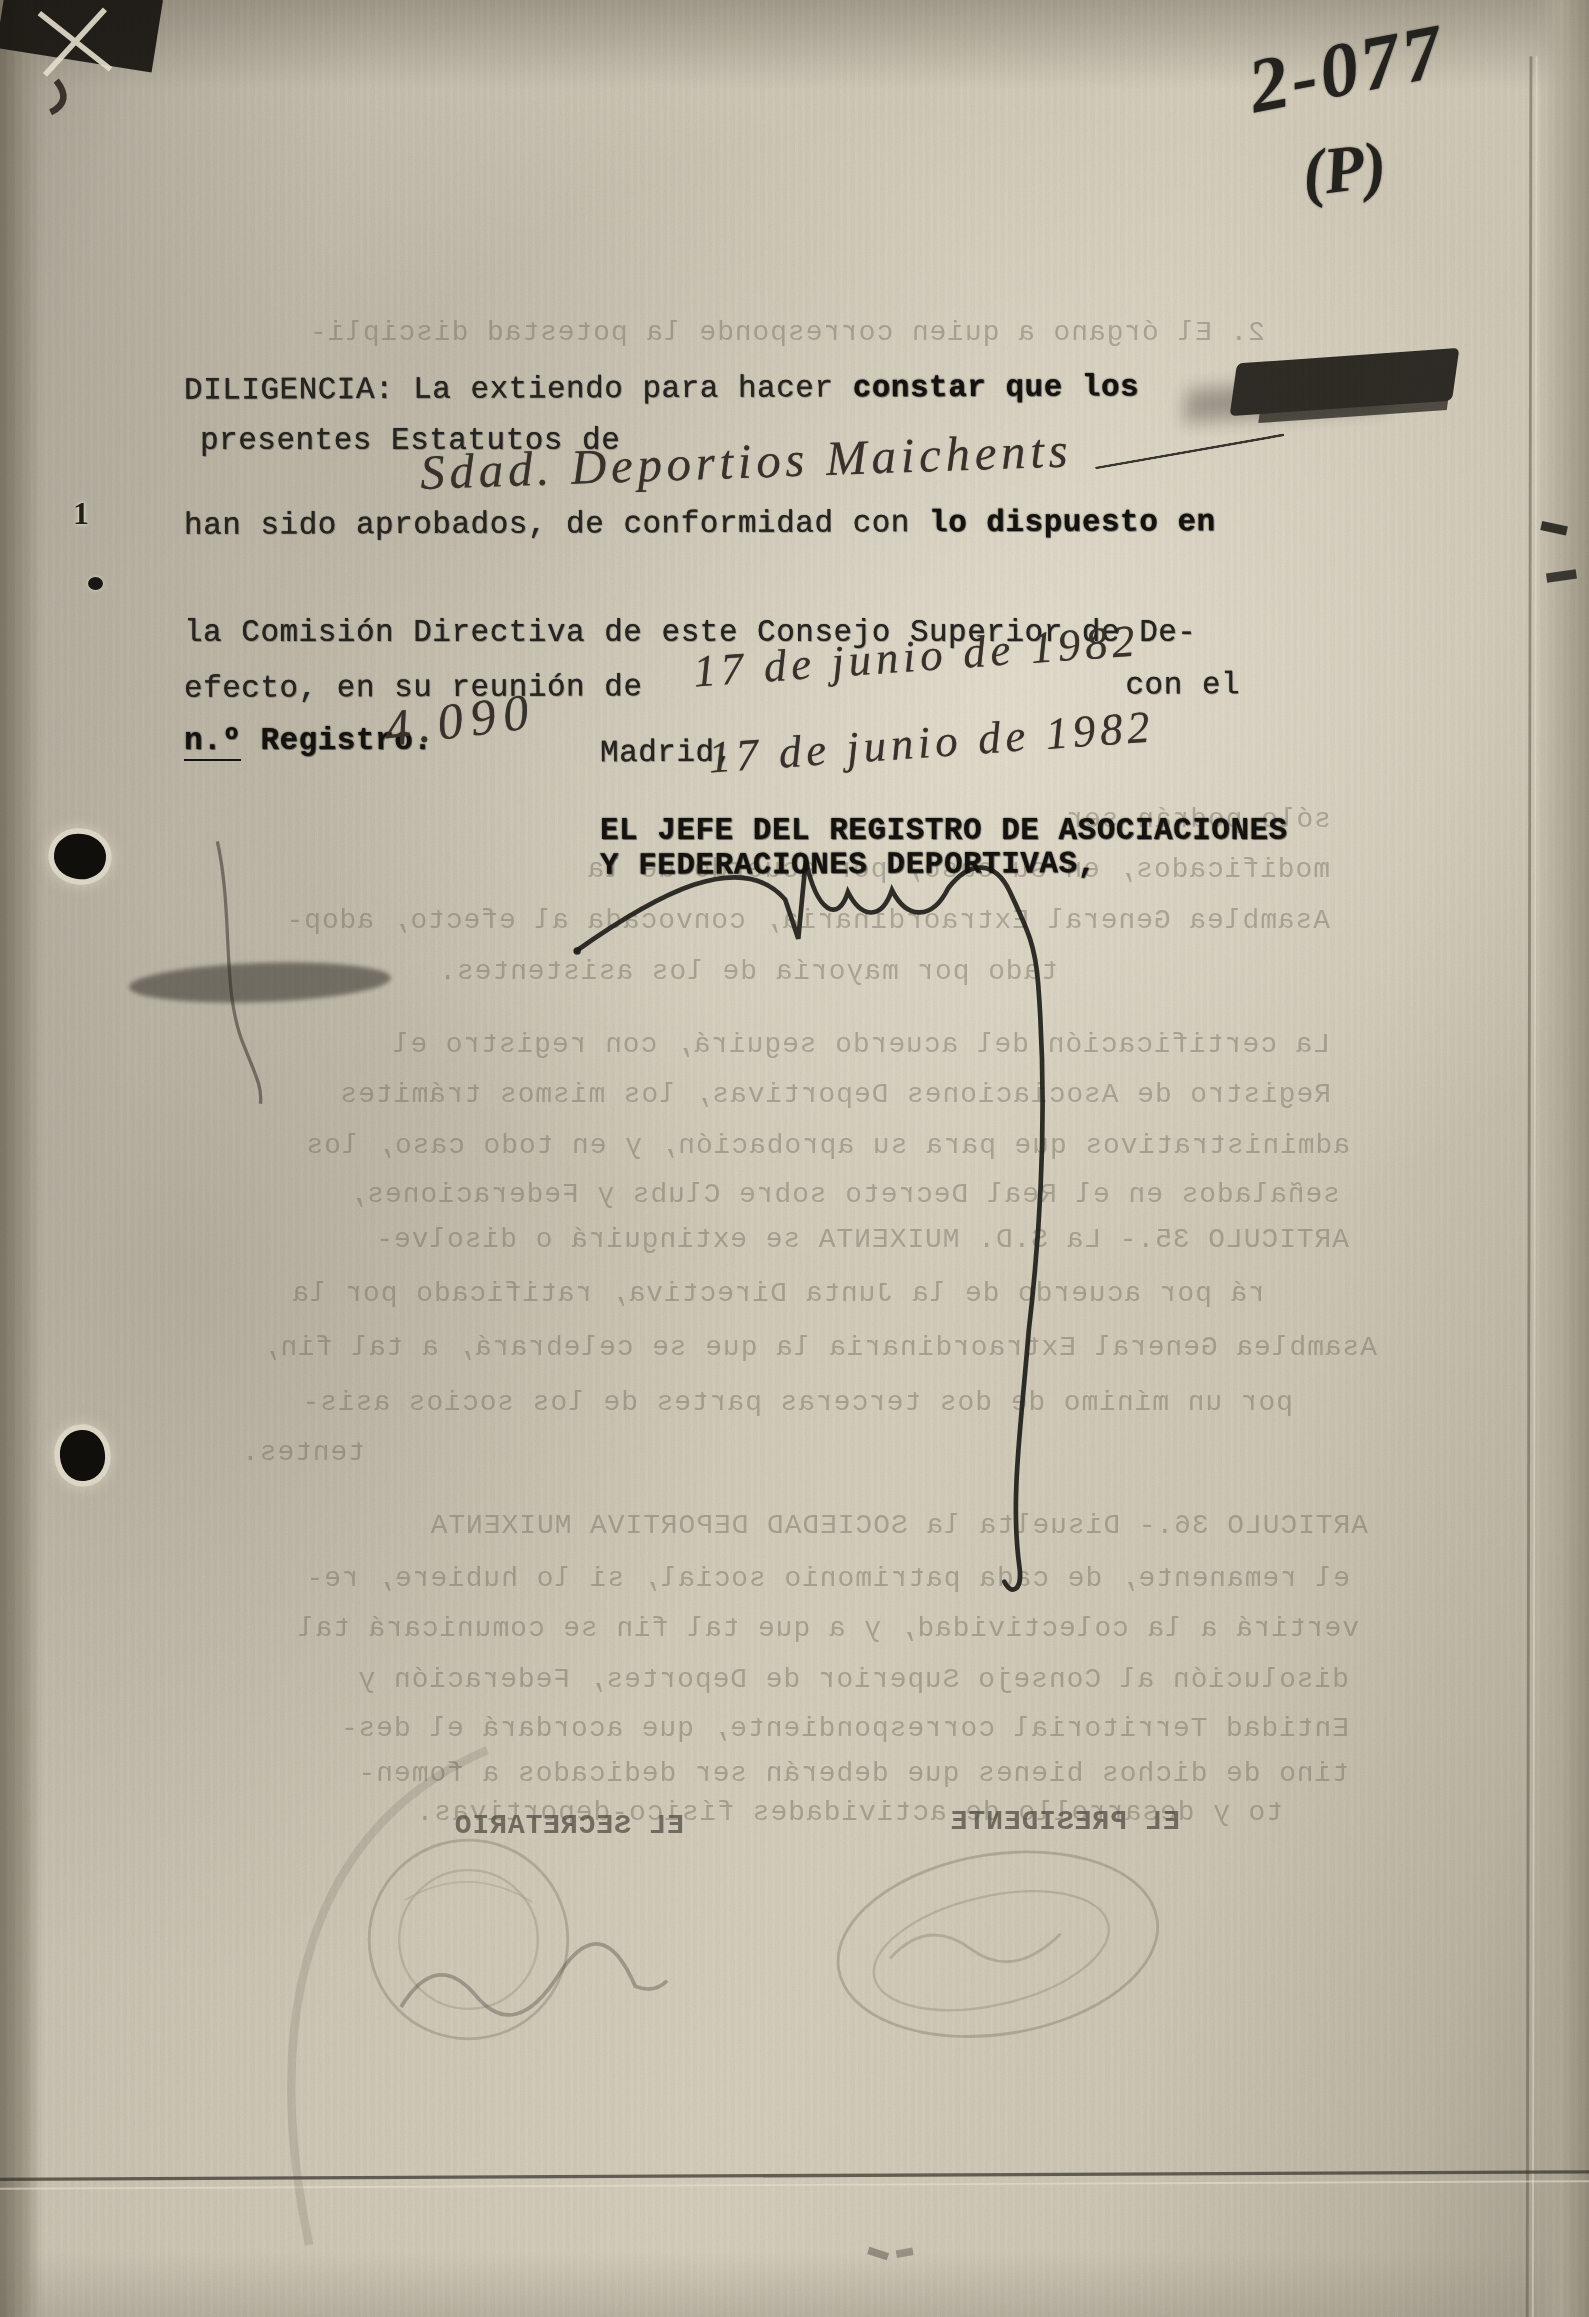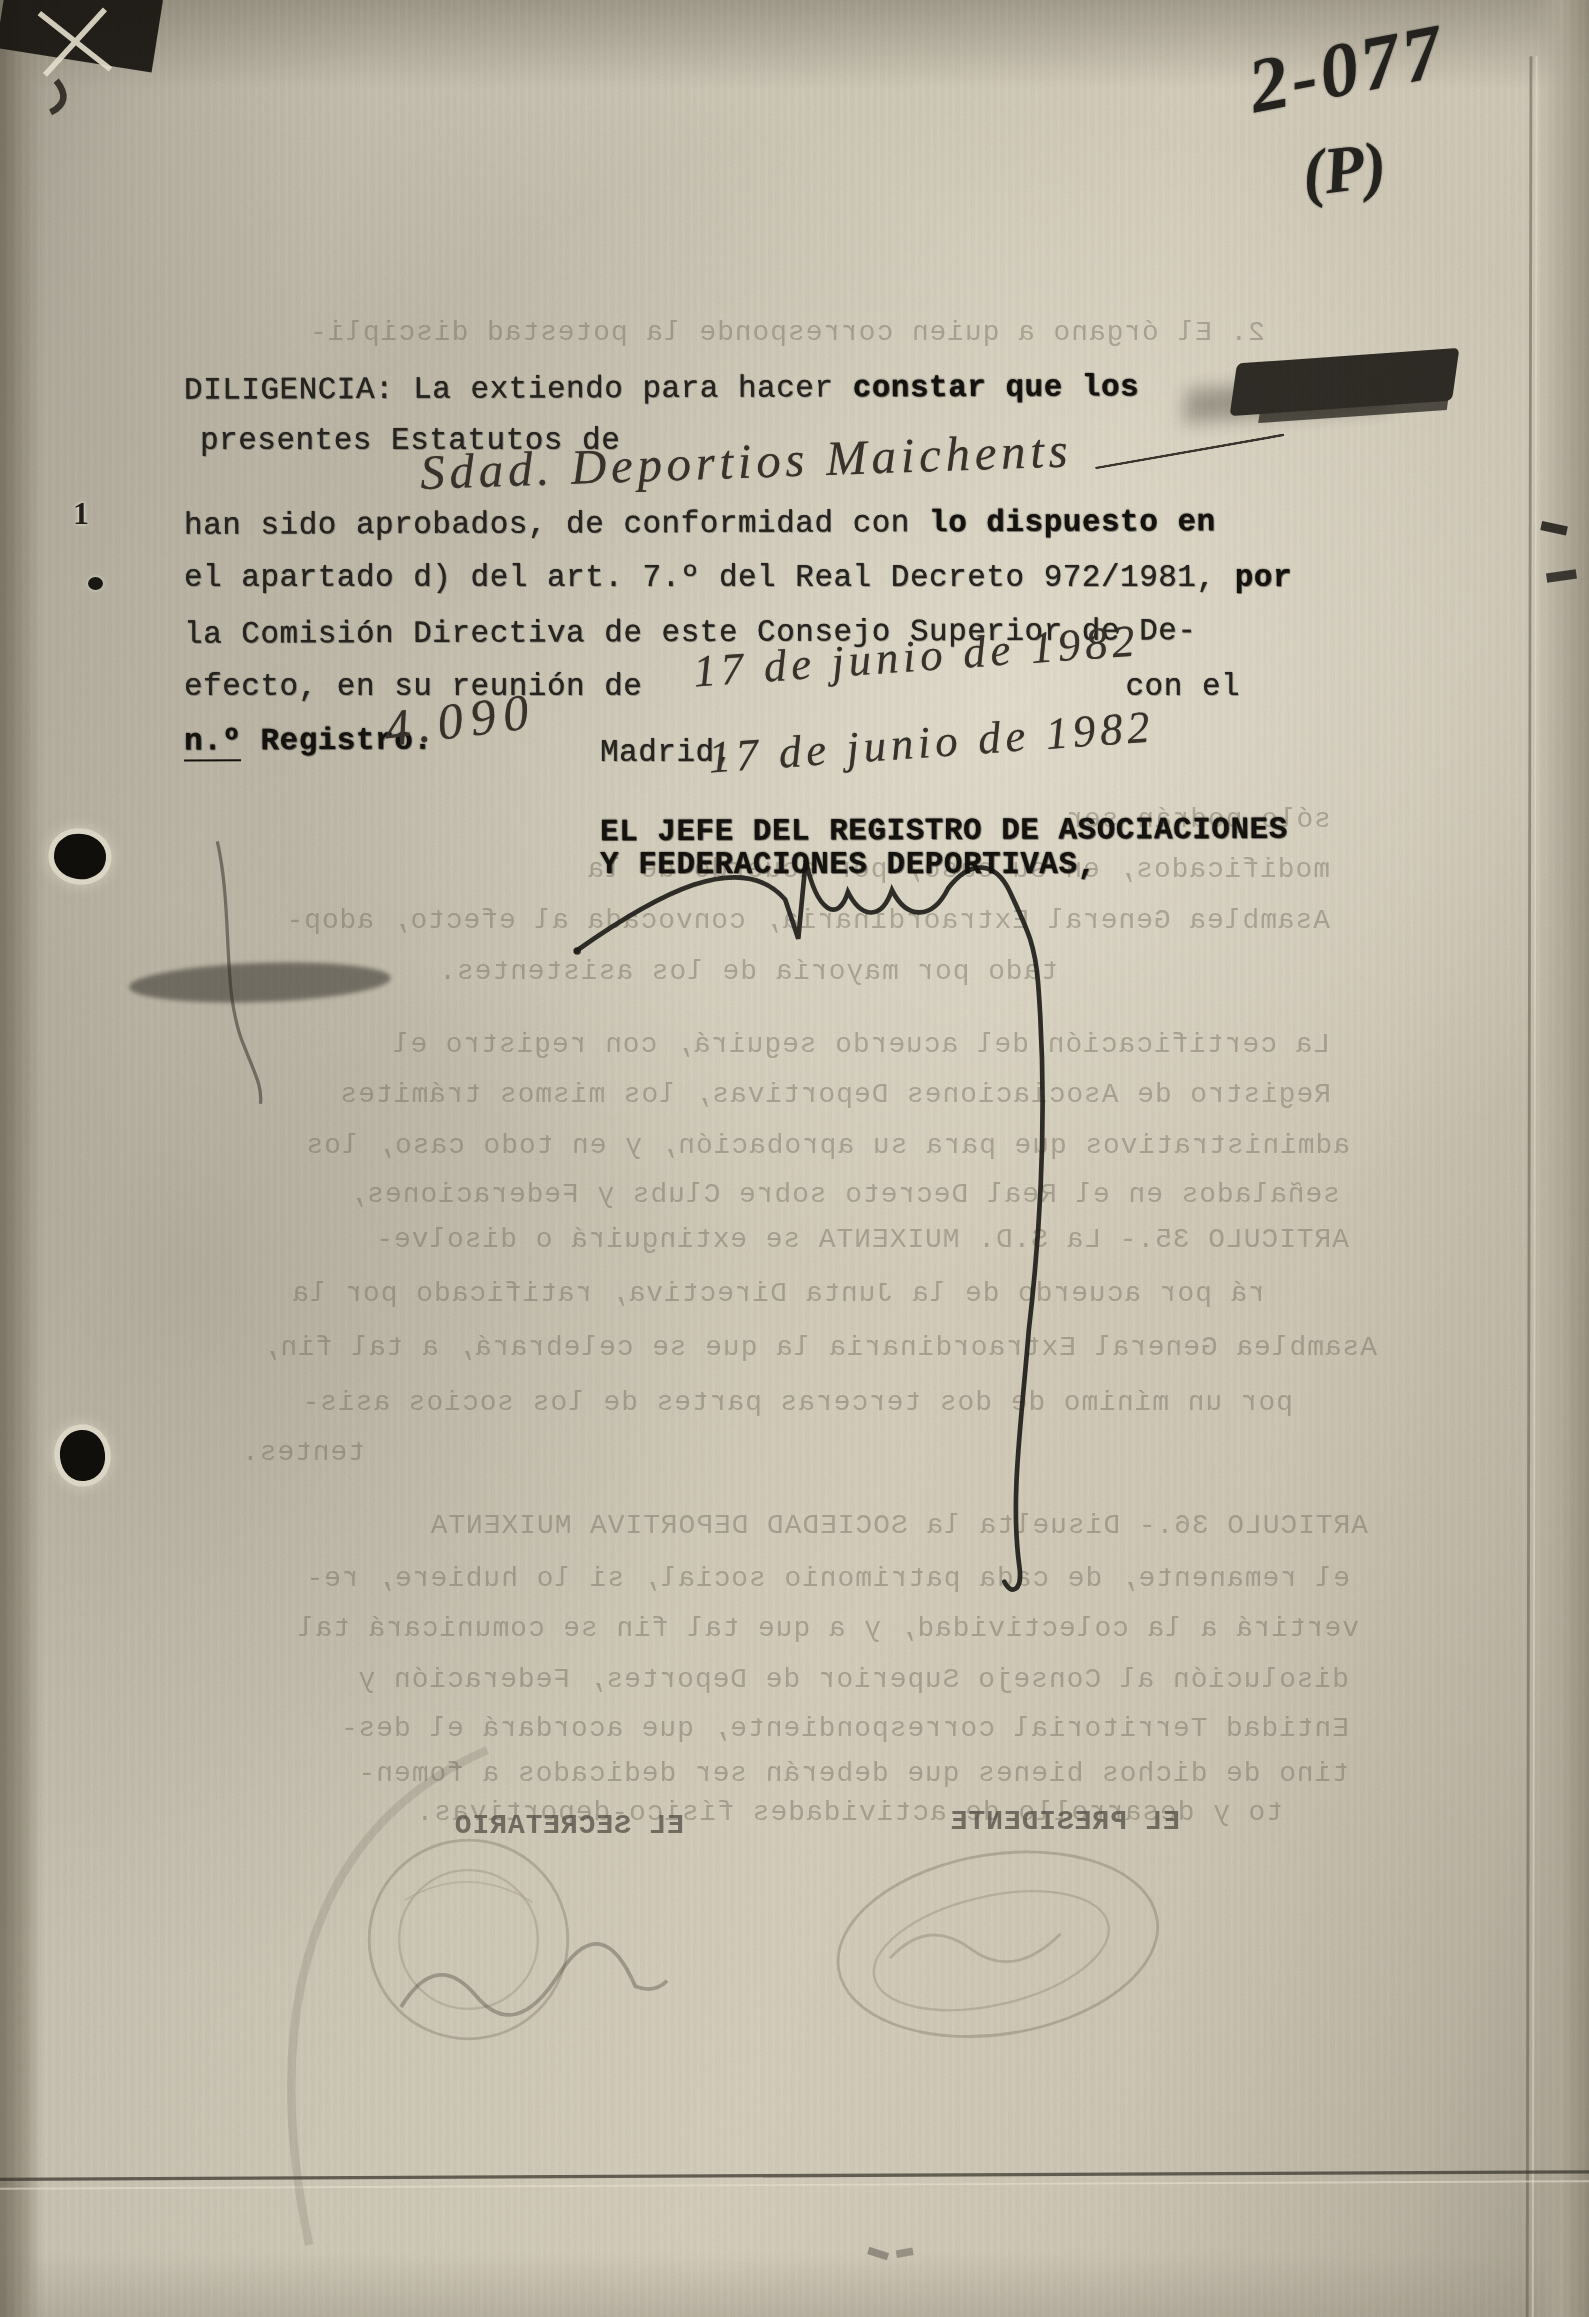--- a/index.html
+++ b/index.html
@@ -146,21 +146,20 @@
     <rect x="1646" y="556" width="28" height="10" transform="rotate(12 1646 556)" fill="#1c1a16" opacity=".85"></rect>
     <rect x="1650" y="612" width="32" height="10" transform="rotate(-8 1650 612)" fill="#1c1a16" opacity=".8"></rect>
     <rect x="928" y="2398" width="22" height="8" transform="rotate(18 928 2398)" fill="#55514a" opacity=".5"></rect>
     <rect x="956" y="2402" width="18" height="8" transform="rotate(-10 956 2402)" fill="#55514a" opacity=".45"></rect>
   </svg>
 
   <div class="layer" id="typed-layer">
       <div class="typed" style="top: 371px; left: 184px;"><span>DILIGENCIA: La extiendo para hacer </span><span class="b">constar que los</span></div>
       <div class="typed" style="top: 423px; left: 200px;"><span>presentes Estatutos de</span></div>
       <div class="typed" style="top: 506px; left: 184px;"><span>han sido aprobados, de conformidad con </span><span class="b">lo dispuesto en</span></div>
-      <div class="typed" style="top: 560px; left: 184px;"><span>el apartado d) del art. 7.º del Real Decreto 972/1981, </span><span class="b">por</span></div>
       <div class="typed" style="top: 615px; left: 184px;"><span>la Comisión Directiva de este Consejo Superior de De-</span></div>
       <div class="typed" style="top: 669px; left: 184px;"><span>efecto, en su reunión de</span><span style="display: inline-block; width: 483px;"></span><span>con el</span></div>
       <div class="typed" style="top: 723px; left: 184px;"><span class="b u">n.º</span><span class="b"> Registro.</span></div>
       <div class="typed" style="top: 735px; left: 600px;"><span>Madrid,</span></div>
       <div class="typed" style="top: 813px; left: 600px;"><span class="b">EL JEFE DEL REGISTRO DE ASOCIACIONES</span></div>
       <div class="typed" style="top: 847px; left: 600px;"><span class="b">Y FEDERACIONES DEPORTIVAS,</span></div>
     </div>
   <div class="layer" id="hw-layer">
       <div class="hw" style="left: 420px; top: 429px; font-size: 49px; letter-spacing: 4.7px; transform: rotate(-2deg);"><span>Sdad. Deportios Maichents</span><span class="hw-dash"></span></div>
       <div class="hw" style="left: 693px; top: 630px; font-size: 45px; letter-spacing: 4.7px; transform: rotate(-4deg);"><span>17 de junio de 1982</span></div>

